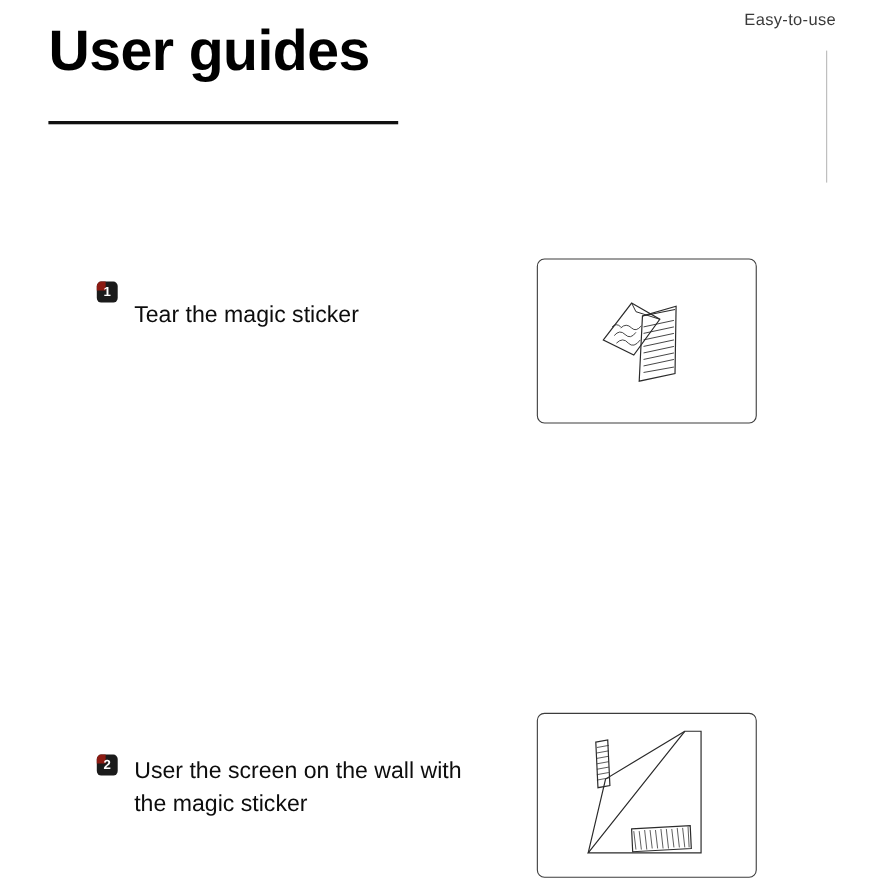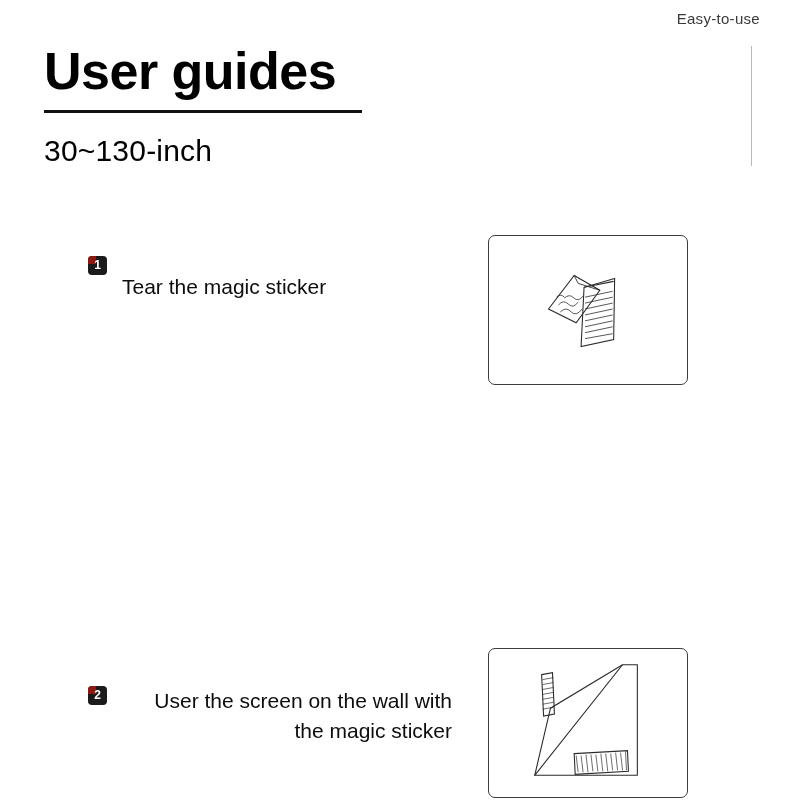--- a/index.html
+++ b/index.html
@@ -37,21 +37,21 @@
     right: 48px;
     width: 1px;
     height: 120px;
     background: #b9b9b9;
   }
 
   
   .title {
     position: absolute;
     left: 44px;
-    top: 44px;
+    top: 20px;
     font-size: 52px;
     font-weight: 700;
     letter-spacing: -0.5px;
     line-height: 1.05;
   }
   .title-rule {
     position: absolute;
     left: 44px;
     top: 110px;
     width: 318px;
@@ -101,21 +101,20 @@
   }
   .step-num span { position: relative; z-index: 2; }
 
   .step-text {
     position: absolute;
     left: 122px;
     font-size: 21px;
     line-height: 1.42;
     max-width: 330px;
     color: #0d0d0d;
-    text-align: right;
   }
 
   .illus {
     position: absolute;
     right: 112px;
     width: 200px;
     height: 150px;
     border: 1.6px solid #3c3c3c;
     border-radius: 7px;
     background: #ffffff;
@@ -135,21 +134,20 @@
 </head>
 <body>
 
 <div class="page">
 
   <div class="corner-tag">Easy-to-use</div>
   <div class="corner-rule"></div>
 
   <div class="title">User guides</div>
   <div class="title-rule"></div>
-  <div class="subtitle">30~130-inch</div>
 
   <div class="steps">
 
     <div class="step step1">
       <div class="step-num">
         <span>1</span>
       </div>
       <div class="step-text">Tear the magic sticker</div>
       <div class="illus">
         <svg viewBox="0 0 200 150" xmlns="http://www.w3.org/2000/svg">

